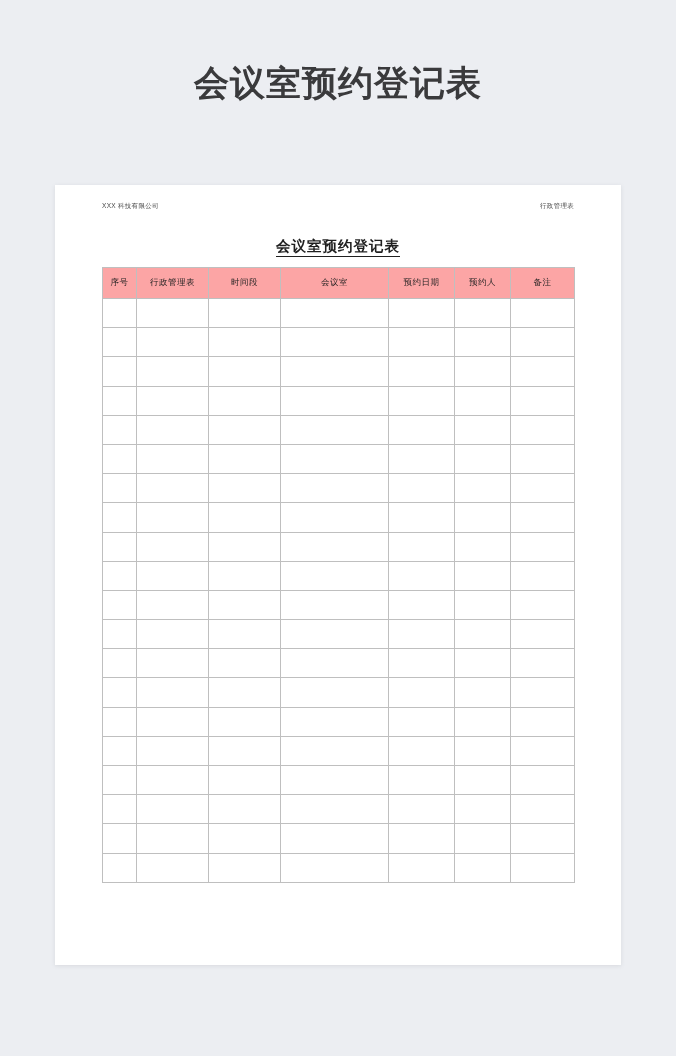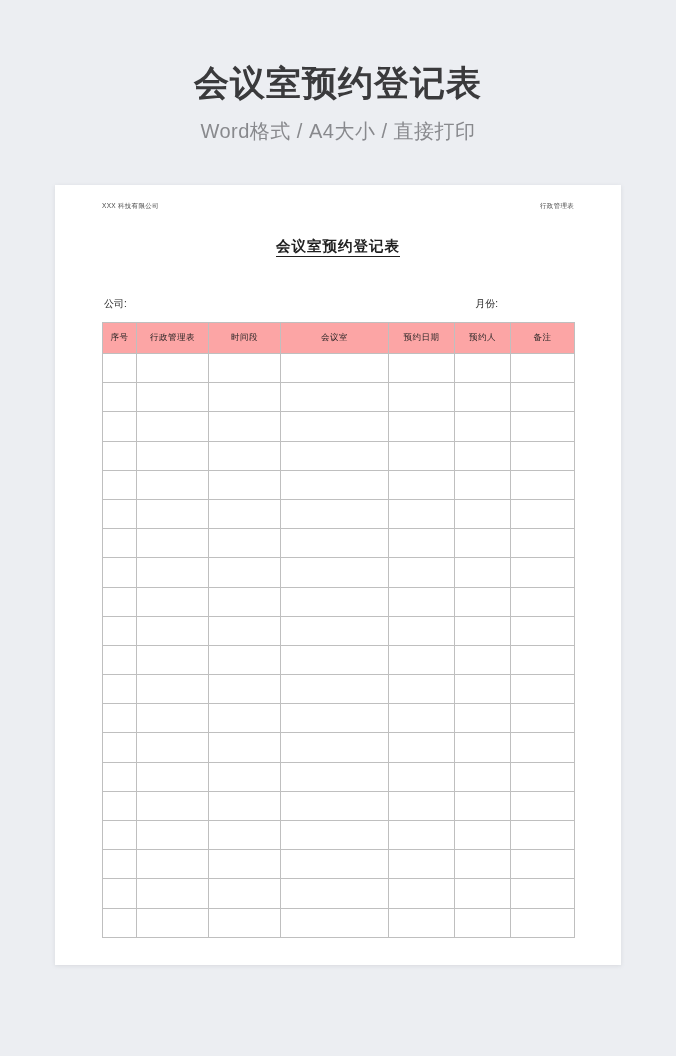--- a/index.html
+++ b/index.html
@@ -117,39 +117,34 @@
   }
   table.reg td { background: #ffffff; }
 </style>
 </head>
 <body>
 
 <div class="page">
 
   <div class="promo">
     <h1 class="promo-title">会议室预约登记表</h1>
-    <div class="promo-sub">Word格式 / A4大小 / 直接打印</div>
   </div>
 
   <div class="sheet">
     <div class="sheet-inner">
 
       <div class="doc-head">
         <div class="doc-head-left">XXX 科技有限公司</div>
         <div class="doc-head-right">行政管理表</div>
       </div>
 
       <div class="doc-title">
         <span>会议室预约登记表</span>
       </div>
 
-      <div class="meta-row">
-        <div class="meta-item">公司:</div>
-        <div class="meta-item meta-right">月份:</div>
-      </div>
 
       <table class="reg">
         <colgroup>
           <col style="width:34px">
           <col style="width:72px">
           <col style="width:72px">
           <col style="width:108px">
           <col style="width:66px">
           <col style="width:56px">
           <col style="width:64px">

